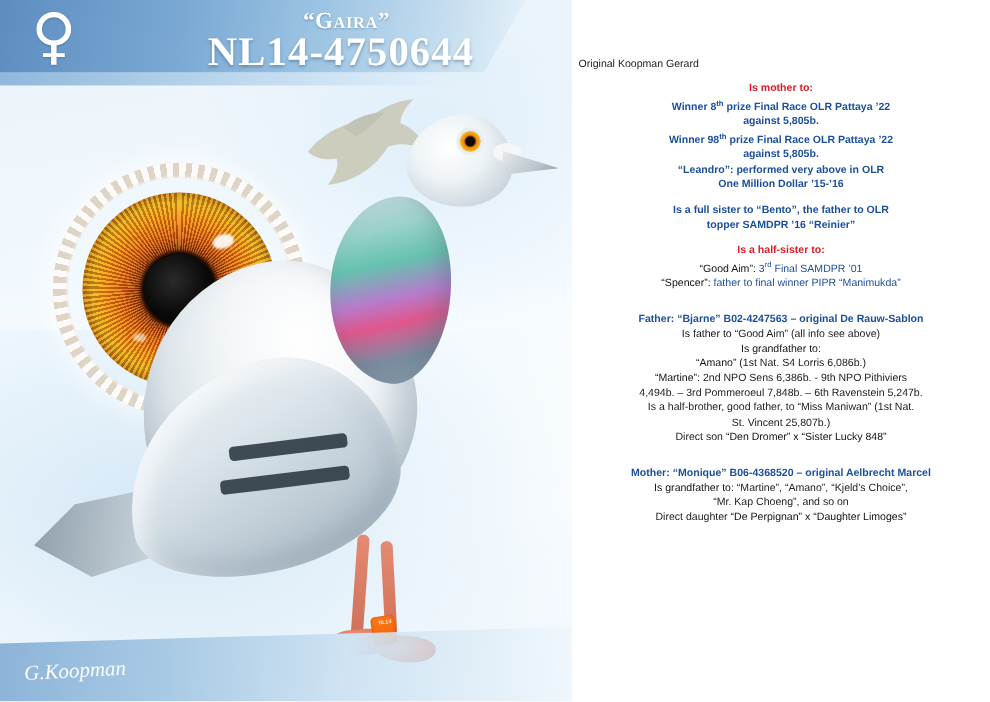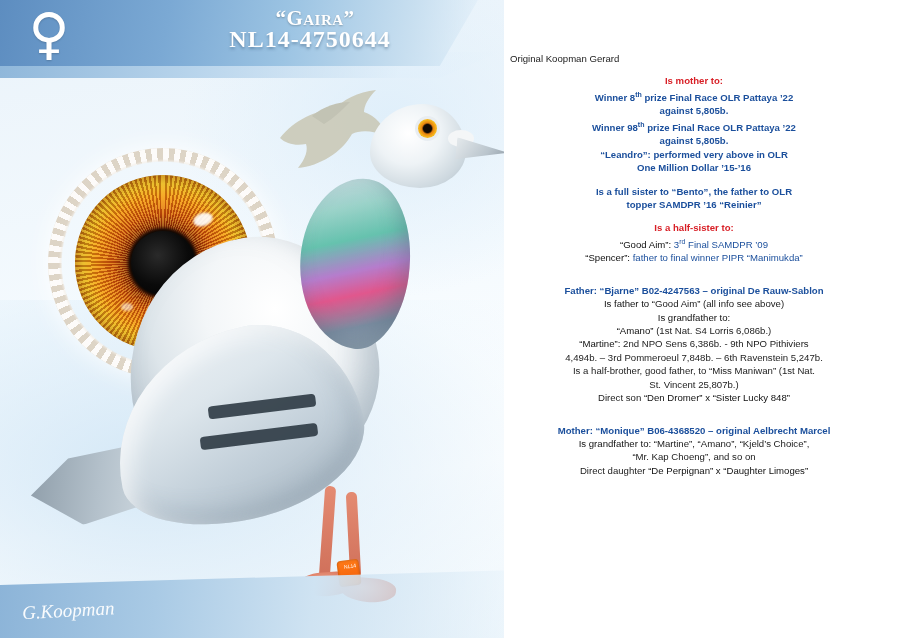--- a/index.html
+++ b/index.html
@@ -80,21 +80,21 @@
     letter-spacing: 0.5px;
     text-shadow: 0 1px 2px rgba(0,0,0,0.25);
     font-family: "Liberation Serif", serif;
   }
   .ring-number {
     position: absolute;
     left: 130px; top: 26px;
     width: 360px;
     text-align: center;
     color: #ffffff;
-    font-size: 24px;
+    font-size: 37px;
     font-weight: bold;
     letter-spacing: 1px;
     text-shadow: 0 2px 3px rgba(20,50,80,0.35);
     font-family: "Liberation Serif", serif;
   }
 
   
   .eye-outer {
     position: absolute;
     left: 48px; top: 148px;
@@ -296,21 +296,21 @@
     font-size: 19px;
     font-family: "Liberation Serif", serif;
     font-style: italic;
     opacity: 0.95;
     transform: rotate(-3deg);
   }
 
   
   .right-panel {
     position: absolute;
-    left: 504px; top: 0;
+    left: 520px; top: 0;
     width: 380px; height: 638px;
     background: #ffffff;
     padding: 0;
   }
   .text-col {
     position: absolute;
     left: 6px; top: 52px;
     width: 368px;
     font-size: 9.6px;
     line-height: 13.4px;
@@ -397,21 +397,21 @@
         <div class="ln blue-b">One Million Dollar ’15-’16</div>
       </div>
 
       <div class="blk">
         <div class="ln blue-b">Is a full sister to “Bento”, the father to OLR</div>
         <div class="ln blue-b">topper SAMDPR ’16 “Reinier”</div>
       </div>
 
       <div class="blk">
         <div class="ln red">Is a half-sister to:</div>
-        <div class="ln"><span class="blk-b">“Good Aim”:</span><span class="blue"> 3</span><sup class="blue">rd</sup><span class="blue"> Final SAMDPR ’09</span></div>
+        <div class="ln"><span class="blk-b">“Good Aim”:</span><span class="blue"> 3</span><sup class="blue">rd</sup><span class="blue"> Final SAMDPR ’01</span></div>
         <div class="ln"><span class="blk-b">“Spencer”:</span><span class="blue"> father to final winner PIPR “Manimukda”</span></div>
       </div>
 
       <div class="gap-m"></div>
 
       <div class="blk">
         <div class="ln blue-b">Father: “Bjarne” B02-4247563 – original De Rauw-Sablon</div>
         <div class="ln"><span class="blk-b">Is father to</span><span class="plain"> “Good Aim” (all info see above)</span></div>
         <div class="ln blk-b">Is grandfather to:</div>
         <div class="ln"><span class="blk-b">“Amano”</span><span class="plain"> (1st Nat. S4 Lorris 6,086b.)</span></div>

